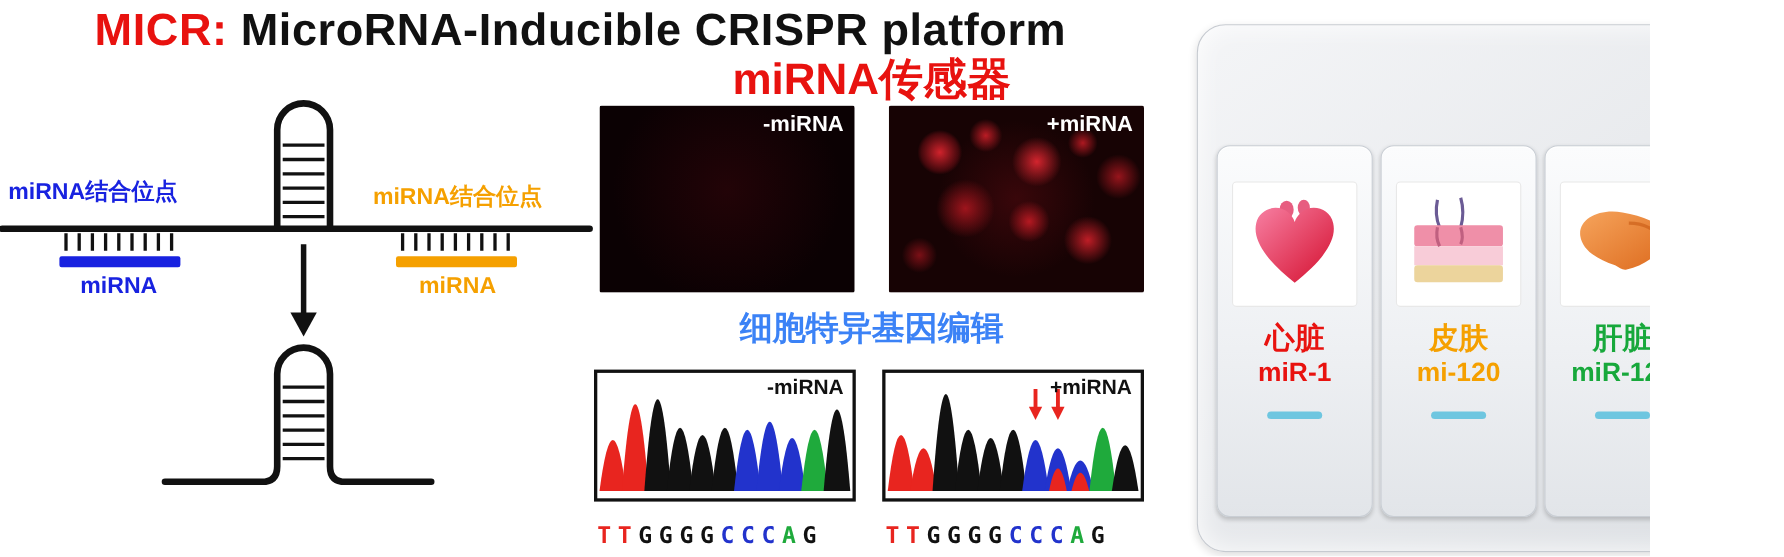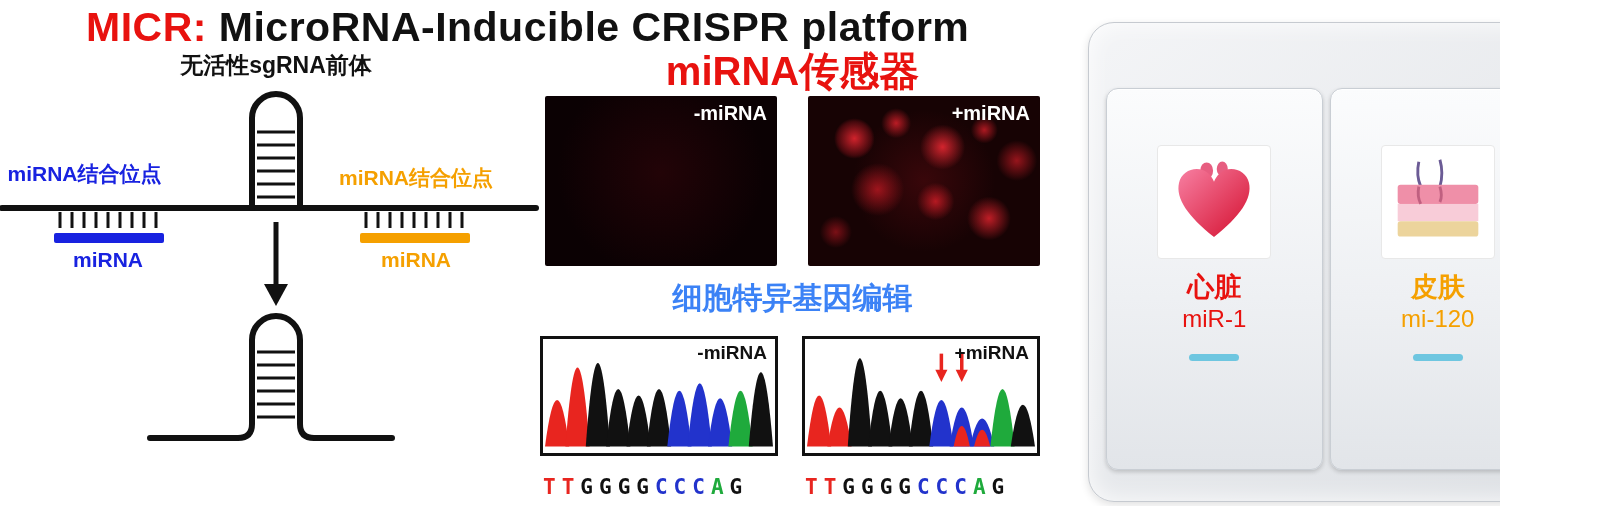--- a/index.html
+++ b/index.html
@@ -58,25 +58,25 @@
   
   .plate{position:absolute;left:1088px;top:22px;width:476px;height:478px;border-radius:26px;
          background:linear-gradient(145deg,#f4f5f7,#dde0e4);border:1px solid #c6cad0;
          box-shadow:inset 0 0 24px rgba(255,255,255,.9),0 3px 8px rgba(0,0,0,.12);}
   .warning{position:absolute;left:1098px;top:42px;width:456px;text-align:center;
            font-size:28px;font-weight:bold;}
   .switch-row{position:absolute;left:1106px;top:88px;width:440px;height:382px;display:flex;gap:7px;}
   .switch{flex:1;border-radius:12px;border:1px solid #c9ced4;
           background:linear-gradient(180deg,#fbfcfd 0%,#eef0f3 55%,#e2e5e9 100%);
           box-shadow:inset 0 1px 0 #fff,0 2px 4px rgba(0,0,0,.18);
-          display:flex;flex-direction:column;align-items:center;padding-top:56px;box-sizing:border-box;}
+          display:flex;flex-direction:column;align-items:center;padding-top:32px;box-sizing:border-box;margin-top:44px;}
   .icon-box{width:112px;height:112px;background:#fff;border:1px solid #e8e8e8;border-radius:4px;
             display:flex;align-items:center;justify-content:center;}
   .organ-label{margin-top:14px;font-size:27px;font-weight:bold;line-height:1.1;}
-  .mirna-label{margin-top:3px;font-size:24px;font-weight:normal;line-height:1.1;}
+  .mirna-label{margin-top:3px;font-size:24px;font-weight:bold;line-height:1.1;}
   .indicator{margin-top:22px;width:50px;height:7px;border-radius:4px;}
 </style>
 </head>
 <body>
 
 <div id="root">
 
   <div class="fig-title"><span style="color: rgb(232, 18, 15);">MICR:</span><span> MicroRNA-Inducible CRISPR platform</span></div>
 
   <svg class="pathway-svg" viewBox="0 0 540 466" width="540" height="466">
@@ -94,21 +94,20 @@
     </g>
     <rect x="360" y="193" width="110" height="10" rx="2" fill="#f5a000"></rect>
     <line class="arrow-line" x1="276" y1="182" x2="276" y2="246"></line>
     <polygon points="264,244 288,244 276,266" fill="#111"></polygon>
     <path class="stroke-black" d="M150 398 H238 Q252 398 252 384 V300 A 24 24 0 0 1 300 300 V384 Q300 398 314 398 H392"></path>
     <g class="rungs">
       <path d="M257 312 H295 M257 325 H295 M257 338 H295 M257 351 H295 M257 364 H295 M257 377 H295"></path>
     </g>
   </svg>
 
-  <div class="dlabel lbl-precursor">无活性sgRNA前体</div>
   <div class="dlabel lbl-bind-left" style="color: rgb(24, 34, 224);">miRNA结合位点</div>
   <div class="dlabel lbl-bind-right" style="color: rgb(245, 160, 0);">miRNA结合位点</div>
   <div class="dlabel lbl-mirna-left" style="color: rgb(24, 34, 224);">miRNA</div>
   <div class="dlabel lbl-mirna-right" style="color: rgb(245, 160, 0);">miRNA</div>
 
   <div class="mid-title sensor-title" style="color: rgb(232, 18, 15);">miRNA传感器</div>
 
   <div class="fluor fluor-neg">
     <span class="fluor-label">-miRNA</span>
   </div>
@@ -192,15 +191,32 @@
           <rect x="8" y="52" width="84" height="18" fill="#f8ccd8"></rect>
           <rect x="8" y="70" width="84" height="16" rx="3" fill="#ecd49c"></rect>
           <path d="M30 34 q-2 10 2 18 M52 34 q3 10 0 16" stroke="#c06080" stroke-width="3" fill="none"></path>
         </svg>
       </div>
       <div class="organ-label" style="color: rgb(245, 160, 0);">皮肤</div>
       <div class="mirna-label" style="color: rgb(245, 160, 0);">mi-120</div>
       <div class="indicator" style="background-color: rgb(110, 198, 224);"></div>
     </div>
 
+    <div class="switch">
+      <div class="icon-box">
+        <svg viewBox="0 0 100 100" width="96" height="96">
+          <defs>
+            <linearGradient id="gl" x1="0" y1="0" x2="1" y2="1">
+              <stop offset="0" stop-color="#f6a45c"></stop>
+                <stop offset="1" stop-color="#dd6b1e"></stop>
+            </linearGradient>
+          </defs>
+          <path d="M10 42 C8 26 28 16 50 20 C72 24 92 32 90 44 C88 58 72 70 54 74 C50 75 47 72 43 70 C26 64 12 56 10 42 Z" fill="url(#gl)"></path>
+          <path d="M56 30 C70 30 82 36 84 44" stroke="#c85a14" stroke-width="3" fill="none" opacity=".6"></path>
+        </svg>
+      </div>
+      <div class="organ-label" style="color: rgb(23, 168, 59);">肝脏</div>
+      <div class="mirna-label" style="color: rgb(23, 168, 59);">miR-122</div>
+      <div class="indicator" style="background-color: rgb(110, 198, 224);"></div>
+    </div>
 
   </div>
 </div>
 
 </body></html>

